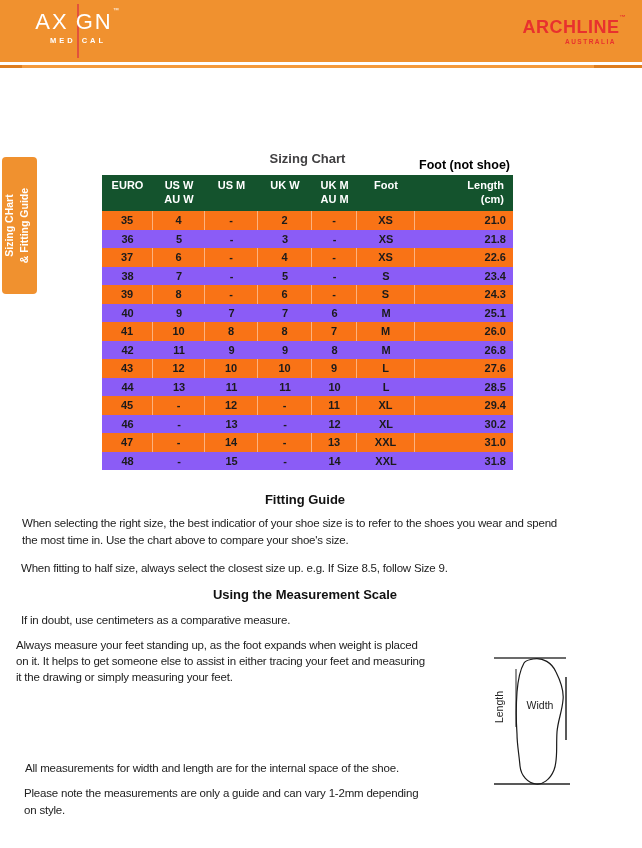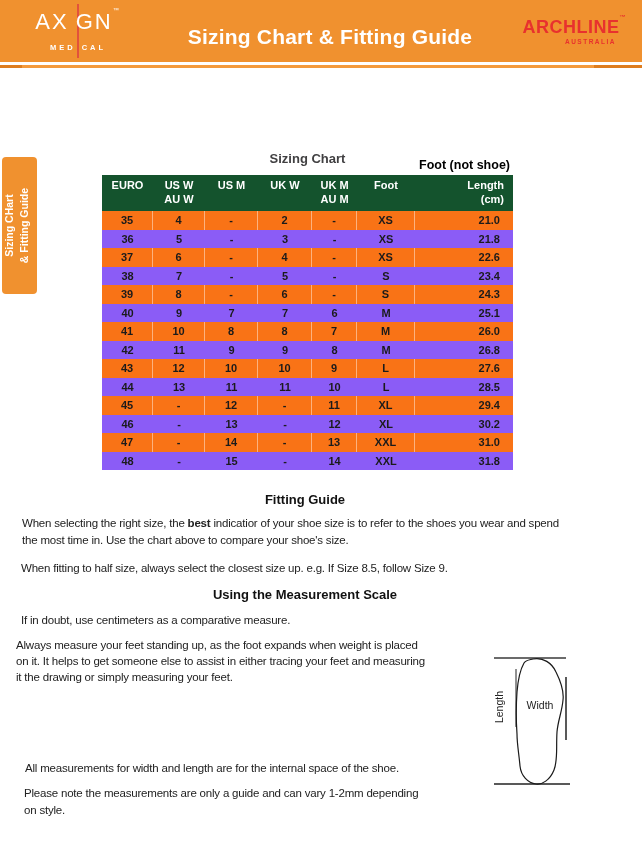--- a/index.html
+++ b/index.html
@@ -5,21 +5,21 @@
   html,body{margin:0;padding:0;background:#ffffff;}
   body{width:642px;height:848px;position:relative;font-family:"Liberation Sans",sans-serif;color:#222;}
   .page{position:absolute;inset:0;width:642px;height:848px;background:#fff;overflow:hidden;}
 
   
   .header{position:absolute;left:0;top:0;width:642px;height:62px;background:#F0912F;}
   .brand{position:absolute;left:26px;top:9px;width:104px;text-align:center;color:#fff;}
   .brand-word{font-size:22px;letter-spacing:2px;font-weight:400;white-space:nowrap;position:relative;z-index:2;}
   .brand-word .gap{display:inline-block;width:7px;}
   .brand-tm{font-size:6px;vertical-align:top;position:relative;top:-2px;}
-  .brand-sub{font-size:7.5px;letter-spacing:3px;font-weight:700;margin-top:8px;white-space:nowrap;position:relative;z-index:2;}
+  .brand-sub{font-size:7.5px;letter-spacing:3px;font-weight:700;margin-top:1px;white-space:nowrap;position:relative;z-index:2;}
   .brand-sub .gap{display:inline-block;width:6px;}
   .brand-line{position:absolute;left:51px;top:-5px;width:2px;height:54px;background:#E2523C;z-index:1;}
   .header-title{position:absolute;left:0;right:0;top:25px;text-align:center;padding-left:18px;
     font-size:21px;font-weight:700;color:#fff;letter-spacing:0.2px;}
   .partner{position:absolute;right:16px;top:17px;text-align:right;color:#E8312E;}
   .partner-word{font-size:18px;font-weight:700;letter-spacing:0.5px;white-space:nowrap;}
   .partner-tm{font-size:6px;vertical-align:top;position:relative;top:-3px;}
   .partner-sub{font-size:6.5px;letter-spacing:1.5px;font-weight:700;margin-top:0;padding-right:10px;}
   .header-rule{position:absolute;left:0;top:65px;width:642px;height:2.5px;
     background:linear-gradient(90deg,#de7d1f 0 3.5%,#f49a3c 3.5% 92.5%,#de7d1f 92.5%);}
@@ -34,53 +34,52 @@
     font-size:13px;font-weight:700;color:#414042;}
   .foot-note{position:absolute;left:300px;top:158px;width:210px;text-align:right;
     font-size:12.5px;font-weight:700;color:#000;}
   .sizing-table{position:absolute;left:102px;top:175px;width:411px;}
   .thead,.trow{display:grid;grid-template-columns:51px 52px 53px 54px 45px 58px 98px;}
   .thead{background:#14532d;color:#fff;height:36px;box-sizing:border-box;}
   .th{font-size:11px;font-weight:700;text-align:center;padding-top:3px;line-height:1.3;}
   .th:last-child{text-align:right;padding-right:9px;}
   .trow{height:18.5px;}
   .td{font-size:11px;font-weight:700;color:#1b1b1b;text-align:center;line-height:18.5px;overflow:hidden;}
-  .td:last-child{text-align:right;padding-right:13px;}
+  .td:last-child{text-align:right;padding-right:7px;}
   .trow.dark{background:#f97316;}
   .trow.light{background:#8b5cf6;}
   .trow.dark .td{border-right:1px solid rgba(255,255,255,0.45);box-sizing:border-box;}
   .trow.dark .td:last-child{border-right:none;}
 
   
   .h-center{position:absolute;left:0;width:610px;text-align:center;font-size:13px;font-weight:700;color:#111;}
   .para{position:absolute;font-size:11.5px;letter-spacing:-0.2px;color:#222;line-height:17px;white-space:nowrap;}
   #p1{left:22px;top:515px;}
   #p2{left:21px;top:560px;}
   #p3{left:21px;top:612px;}
   #p4{left:16px;top:637px;line-height:16px;}
   #p5{left:26px;top:700px;}
   #p6{left:25px;top:760px;}
   #p7{left:24px;top:785px;}
-  .bold{font-weight:700;}
+  .bold{font-weight:400;}
 
   
   .diagram{position:absolute;left:486px;top:646px;width:126px;height:150px;}
 </style>
 </head>
 <body>
 
 <div class="page">
 
   <div class="header">
     <div class="brand">
       <div class="brand-line"></div>
       <div class="brand-word"><span>AX</span><span class="gap"></span><span>GN</span><span class="brand-tm">™</span></div>
       <div class="brand-sub"><span>MED</span><span class="gap"></span><span>CAL</span></div>
     </div>
-    <div class="header-title">Sizing Chart &amp; Fitting Guide</div>
     <div class="partner">
       <div class="partner-word"><span>ARCHLINE</span><span class="partner-tm">™</span></div>
       <div class="partner-sub">AUSTRALIA</div>
     </div>
   </div>
   <div class="header-rule"></div>
 
   <div class="side-tab">
     <div class="side-tab-inner">
       <div>Sizing CHart</div>

